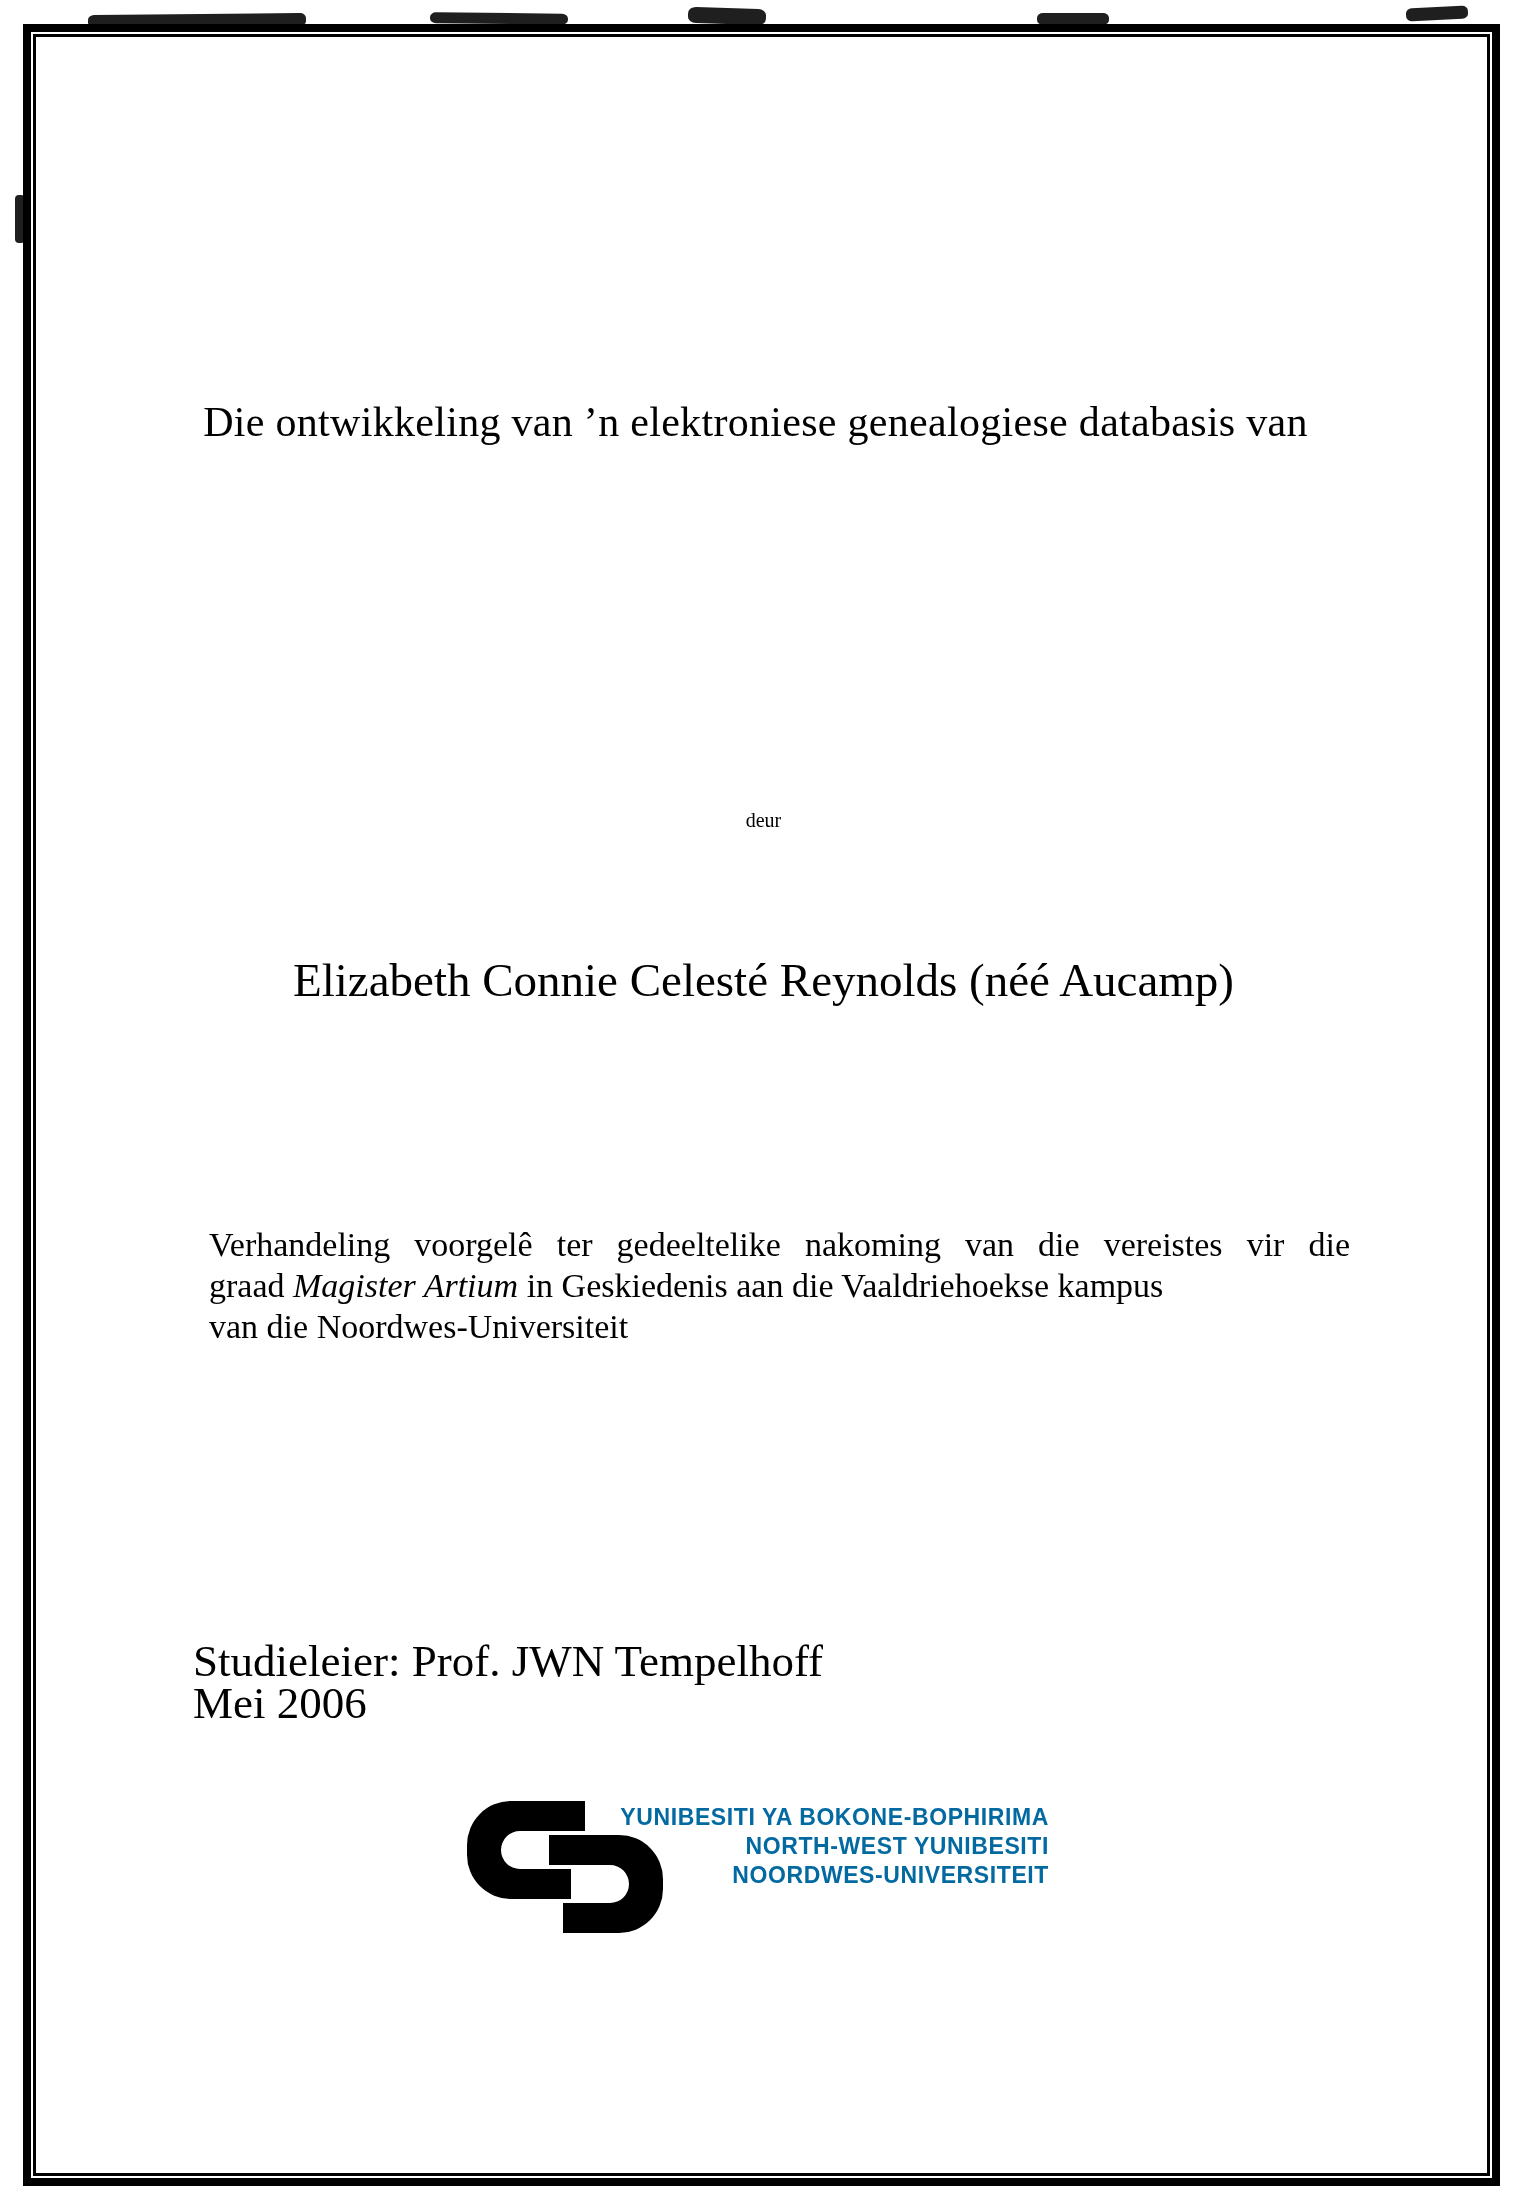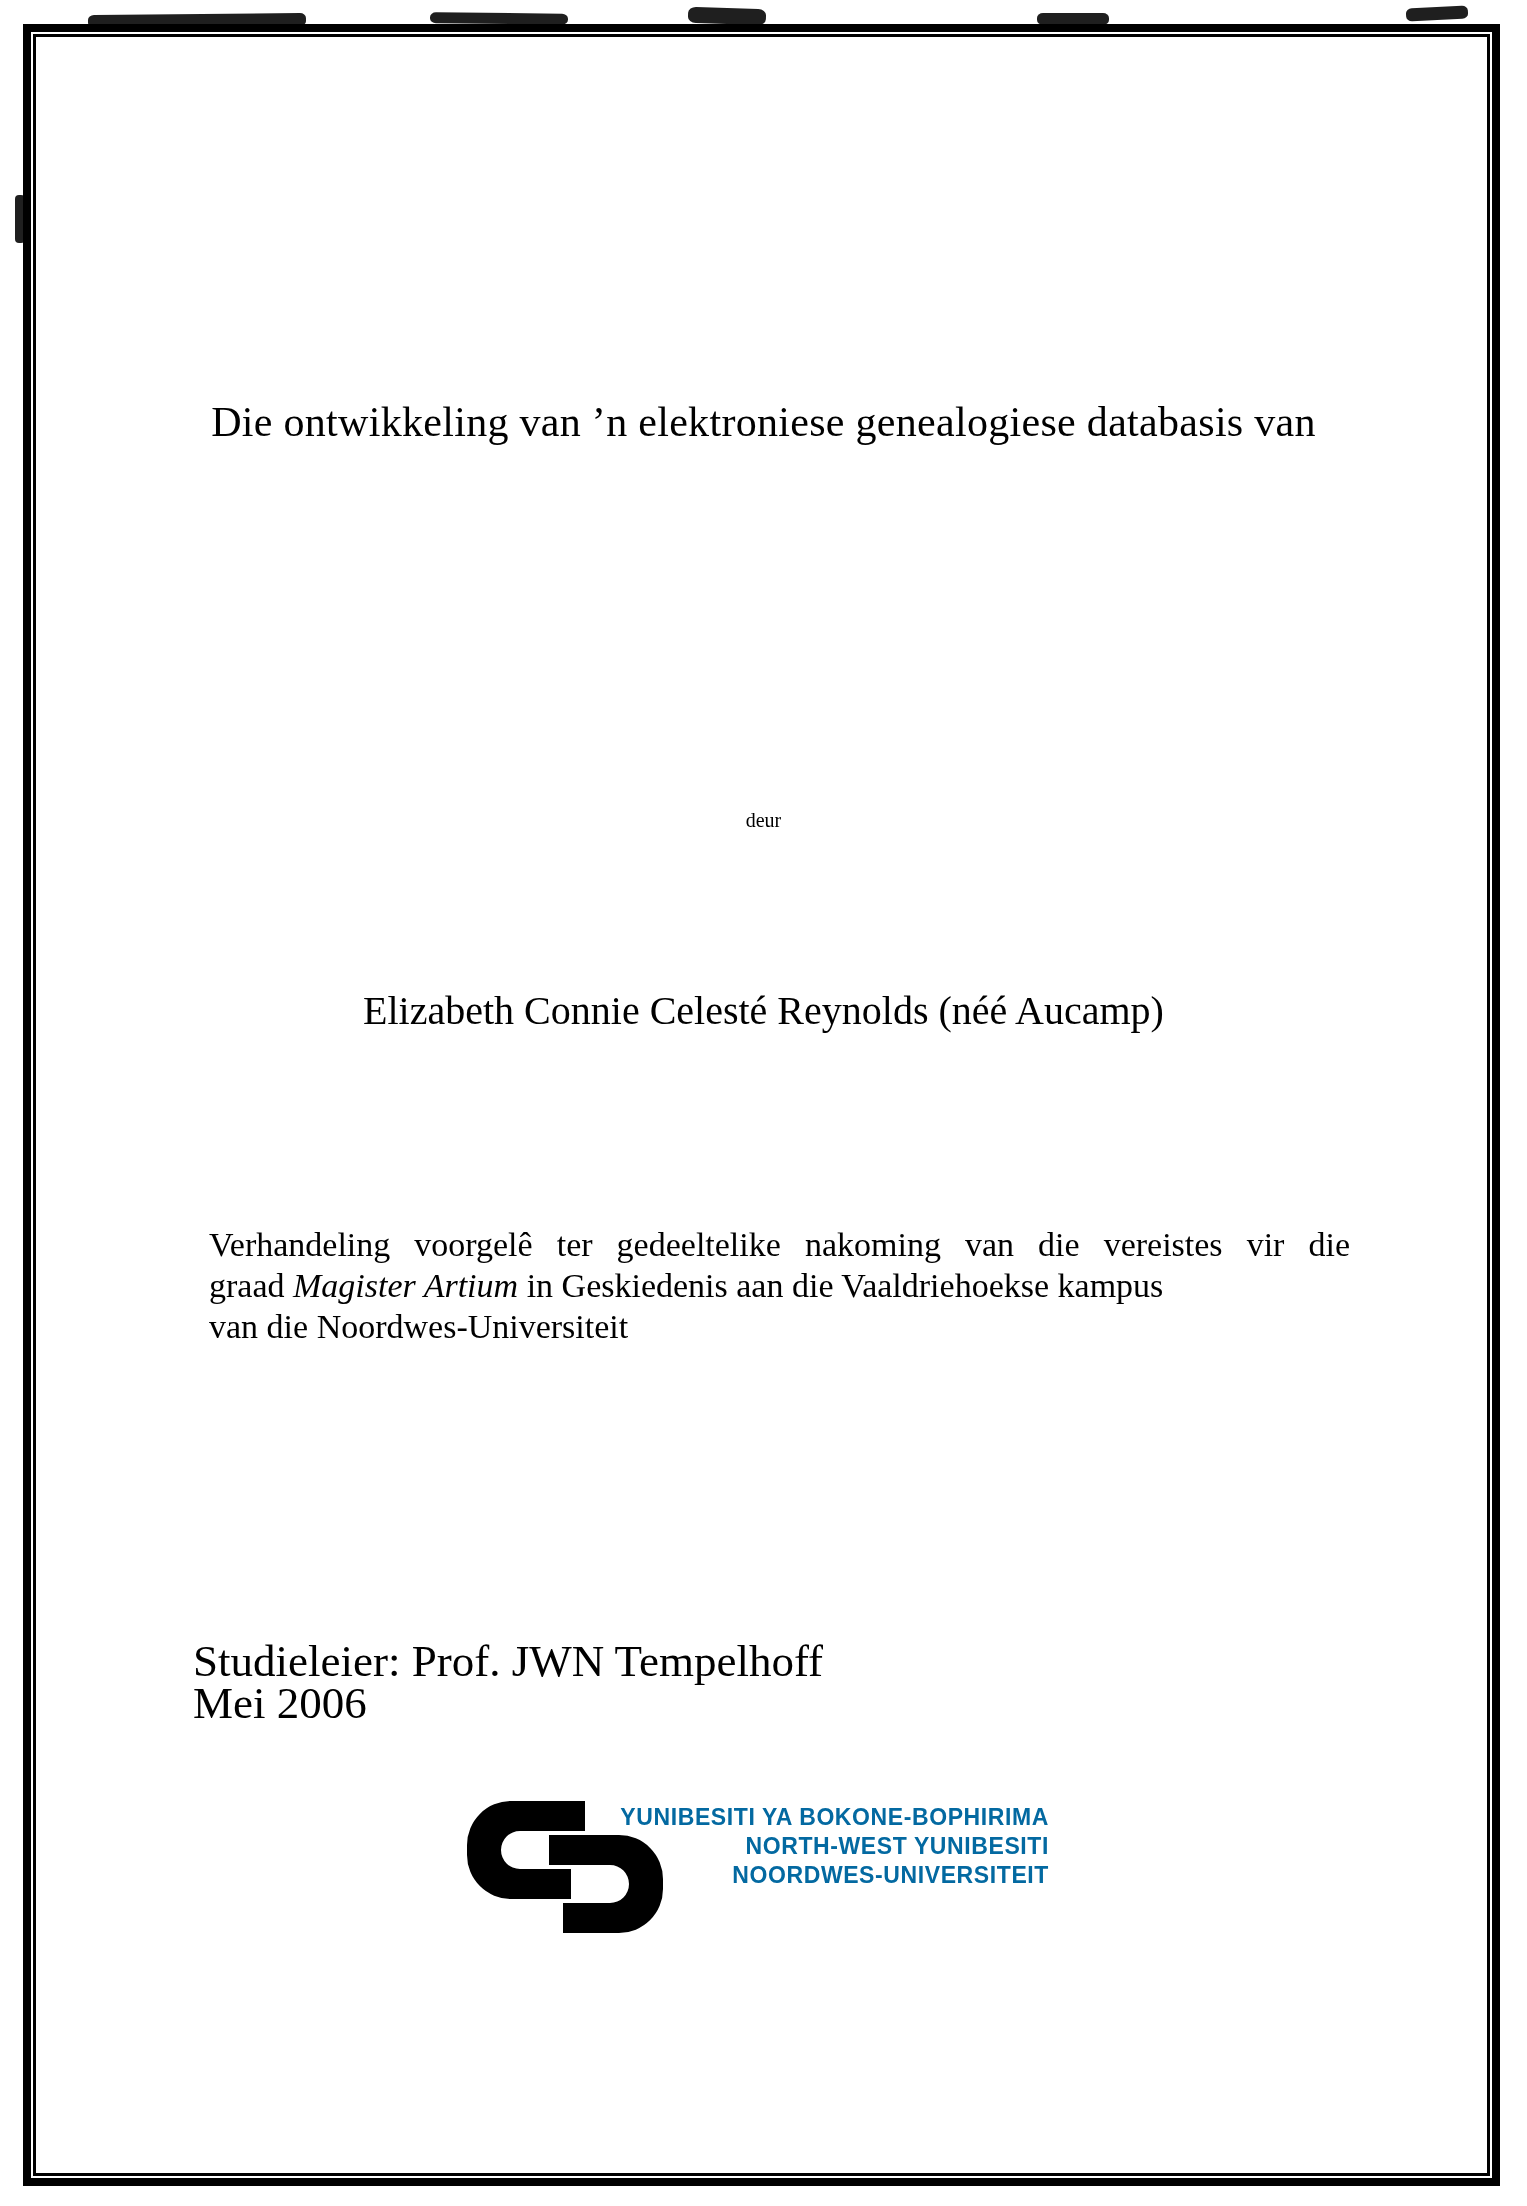--- a/index.html
+++ b/index.html
@@ -33,41 +33,41 @@
   .a2 { left: 430px; top: 13px; width: 138px; height: 11px; border-radius: 6px/5px; transform: rotate(.6deg); }
   .a3 { left: 688px; top: 8px;  width: 78px;  height: 16px; border-radius: 8px/6px; transform: rotate(2deg); }
   .a4 { left: 1037px;top: 13px; width: 72px;  height: 12px; border-radius: 6px/5px; }
   .a5 { left: 1406px;top: 7px;  width: 62px;  height: 13px; border-radius: 6px/5px; transform: rotate(-3deg); }
   .a6 { left: 15px;  top: 195px; width: 10px; height: 48px; border-radius: 4px; }
 
   .centered { text-align: center; }
 
   #title-block {
     position: absolute;
-    left: 96px; top: 383px;
+    left: 88px; top: 383px;
     width: 1335px;
     font-size: 42px;
     line-height: 78px;
     letter-spacing: .3px;
   }
   #title-block .tline { white-space: nowrap; }
 
   #byline {
     position: absolute;
     left: 193px; top: 800px;
     width: 1141px;
     font-size: 20px;
     line-height: 40px;
   }
 
   #author-line {
     position: absolute;
-    left: 96px; top: 986px;
+    left: 96px; top: 955px;
     width: 1335px;
-    font-size: 40px;
+    font-size: 47px;
     line-height: 50px;
     white-space: nowrap;
     text-align: center;
   }
 
   #description {
     position: absolute;
     left: 193px; top: 1224px;
     width: 1141px;
     font-size: 34px;

